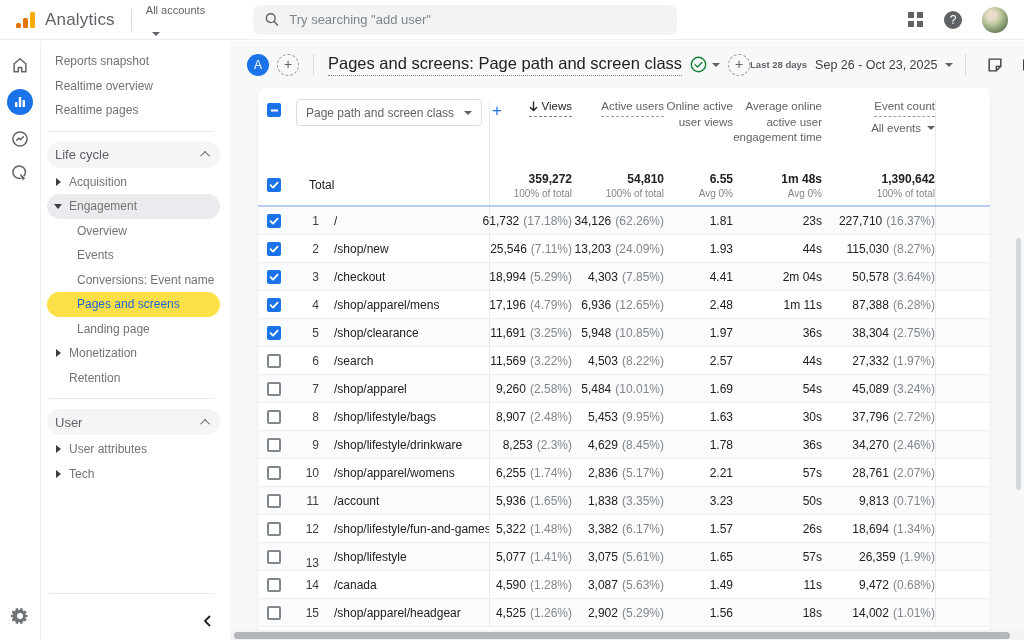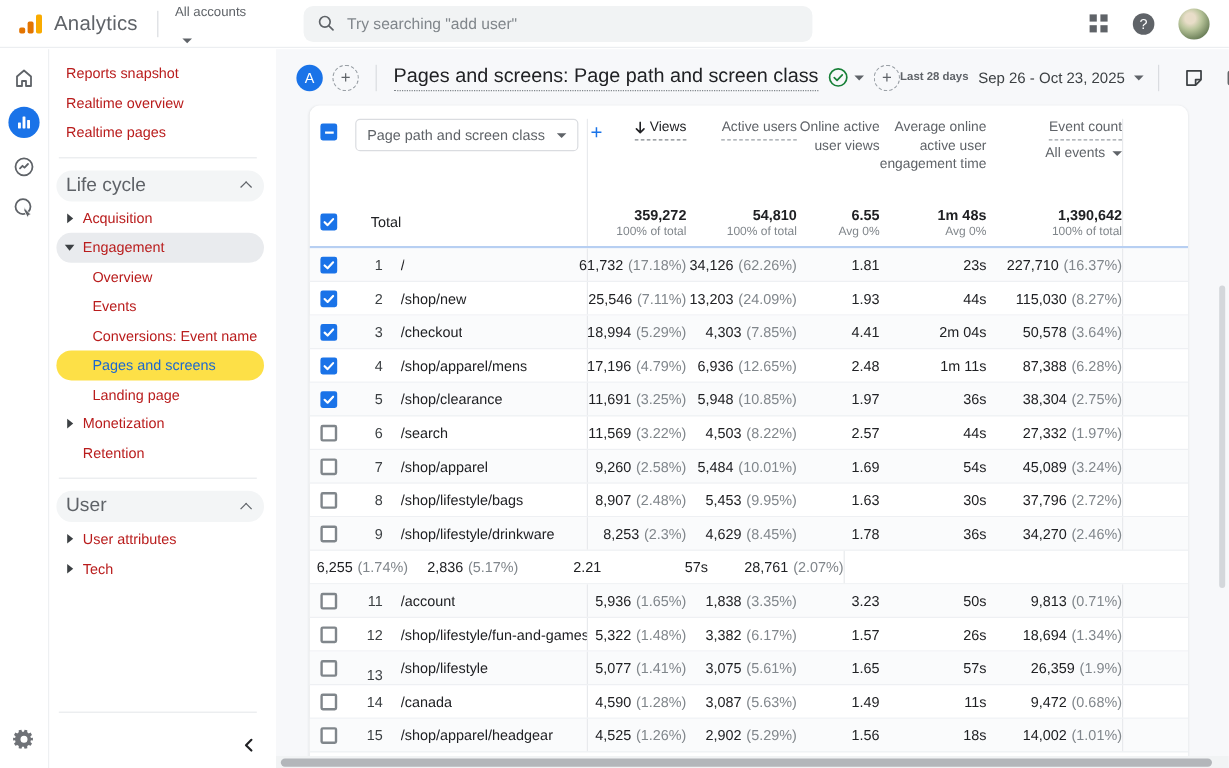--- a/index.html
+++ b/index.html
@@ -40,30 +40,30 @@
   .rail svg { display:block; }
   .rail-btn { cursor:pointer; }
   .rail-active { width:26px; height:26px; border-radius:50%; background:#1a73e8; display:flex;
     align-items:center; justify-content:center; }
   .rail-spacer { flex:1; }
   .rail-gear { margin-bottom:14px; cursor:pointer; }
 
   
   .nav { position:absolute; left:40px; top:41px; width:190px; bottom:0; background:#fff;
     border-left:1px solid #eef0f2; display:flex; flex-direction:column; padding-top:8px; font-size:12px; }
-  .nav-item { height:24.5px; display:flex; align-items:center; color:#b91c1c; cursor:pointer;
+  .nav-item { height:24.5px; display:flex; align-items:center; color:#737373; cursor:pointer;
     margin:0 10px 0 6px; border-radius:14px; padding-left:8px; position:relative; flex:0 0 auto; }
   .nav-item.lvl-top { padding-left:8px; }
   .nav-item.lvl-parent { padding-left:0; }
   .nav-item.lvl-parent .tw { width:22px; display:flex; justify-content:center; }
   .nav-item.lvl-parent-noarrow { padding-left:22px; }
   .nav-item.lvl-child { padding-left:30px; }
   .nav-sec { height:26px; display:flex; align-items:center; justify-content:space-between;
     margin:2px 10px 2px 6px; padding:0 10px 0 8px; background:#f3f5f6; border-radius:13px;
-    color:#5f6368; font-size:16px; cursor:pointer; flex:0 0 auto; }
+    color:#5f6368; font-size:13px; cursor:pointer; flex:0 0 auto; }
   .chev-up { width:7px; height:7px; border-left:1.5px solid #5f6368; border-top:1.5px solid #5f6368;
     transform:rotate(45deg) translateY(2px); }
   .tri-r { width:0; height:0; border-top:4px solid transparent; border-bottom:4px solid transparent;
     border-left:5px solid #3c4043; }
   .tri-d { width:0; height:0; border-left:4px solid transparent; border-right:4px solid transparent;
     border-top:5px solid #3c4043; }
   .nav-item.expanded { background:#e9ebee; }
   .nav-item.selected { background:#fde047; color:#1a67d2; }
   .nav-divider { height:1px; background:#e8eaed; margin:8px 16px 8px 8px; flex:0 0 auto; }
   .nav-bottom { margin-top:auto; flex:0 0 auto; }
@@ -662,20 +662,27 @@
     <div class="cell c-time">
             <span class="mval">36s</span>
           </div>
     <div class="cell c-event">
             <span class="mval">34,270</span>
             <span class="mpct">(2.46%)</span>
           </div>
     <div class="c-sp"></div>
   </div>
         <div class="trow">
+    <div class="dim">
+      <span class="cbx">
+        
+      </span>
+      <span class="rnum" style="margin-left:14px;">10</span>
+      <span class="rpath">/shop/apparel/womens</span>
+    </div>
     <div class="cell c-views">
             <span class="mval">6,255</span>
             <span class="mpct">(1.74%)</span>
           </div>
     <div class="cell c-users">
             <span class="mval">2,836</span>
             <span class="mpct">(5.17%)</span>
           </div>
     <div class="cell c-oauv">
             <span class="mval">2.21</span>

